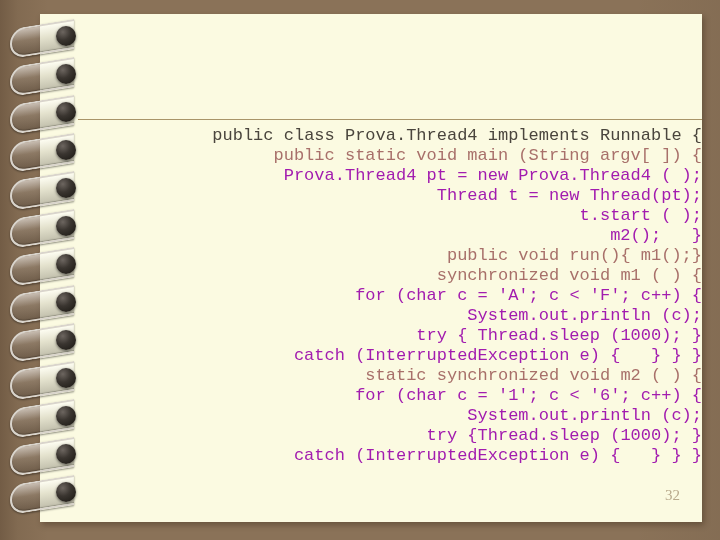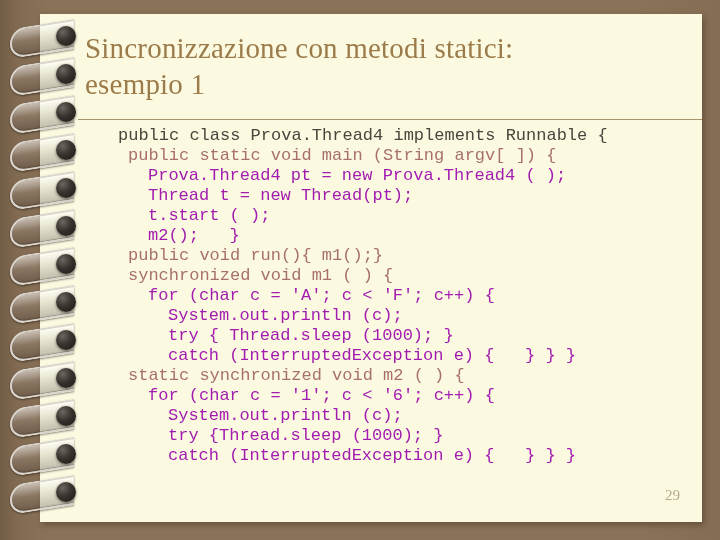--- a/index.html
+++ b/index.html
@@ -110,20 +110,21 @@
     top: 112px;
     width: 662px;
     font-family: "Liberation Mono", "DejaVu Sans Mono", monospace;
     font-size: 17px;
     line-height: 20px;
     white-space: pre;
   }
   .code-line {
     height: 20px;
     white-space: pre;
+    text-align: right;
   }
   .c-dark  { color: #4a453d; }
   .c-rose  { color: #a8706a; }
   .c-green { color: #a21caf; }
 
   
   #page-number {
     position: absolute;
     right: 22px;
     bottom: 18px;
@@ -134,30 +135,26 @@
 </style>
 </head>
 <body>
 
 <div id="slide">
 
   <div id="bg-shade"></div>
 
   <div id="page">
 
-    <div id="title">
-      <div>Sincronizzazione con metodi statici:</div>
-      <div>esempio 1</div>
-    </div>
 
     <div id="title-rule"></div>
 
     <div id="code"><div class="code-line c-dark" style="padding-left: 78px;">public class Prova.Thread4 implements Runnable {</div><div class="code-line c-rose" style="padding-left: 88px;">public static void main (String argv[ ]) {</div><div class="code-line c-green" style="padding-left: 108px;">Prova.Thread4 pt = new Prova.Thread4 ( );</div><div class="code-line c-green" style="padding-left: 108px;">Thread t = new Thread(pt);</div><div class="code-line c-green" style="padding-left: 108px;">t.start ( );</div><div class="code-line c-green" style="padding-left: 108px;">m2();   }</div><div class="code-line c-rose" style="padding-left: 88px;">public void run(){ m1();}</div><div class="code-line c-rose" style="padding-left: 88px;">synchronized void m1 ( ) {</div><div class="code-line c-green" style="padding-left: 108px;">for (char c = 'A'; c &lt; 'F'; c++) {</div><div class="code-line c-green" style="padding-left: 128px;">System.out.println (c);</div><div class="code-line c-green" style="padding-left: 128px;">try { Thread.sleep (1000); }</div><div class="code-line c-green" style="padding-left: 128px;">catch (InterruptedException e) {   } } }</div><div class="code-line c-rose" style="padding-left: 88px;">static synchronized void m2 ( ) {</div><div class="code-line c-green" style="padding-left: 108px;">for (char c = '1'; c &lt; '6'; c++) {</div><div class="code-line c-green" style="padding-left: 128px;">System.out.println (c);</div><div class="code-line c-green" style="padding-left: 128px;">try {Thread.sleep (1000); }</div><div class="code-line c-green" style="padding-left: 128px;">catch (InterruptedException e) {   } } }</div></div>
 
-    <div id="page-number">29</div>
+    <div id="page-number">32</div>
 
   </div>
 
   <div id="spiral">
       <div class="ring-wire" style="top: 24px;"></div>
       <div class="ring-bead" style="top: 26px;"></div>
       <div class="ring-wire" style="top: 62px;"></div>
       <div class="ring-bead" style="top: 64px;"></div>
       <div class="ring-wire" style="top: 100px;"></div>
       <div class="ring-bead" style="top: 102px;"></div>

